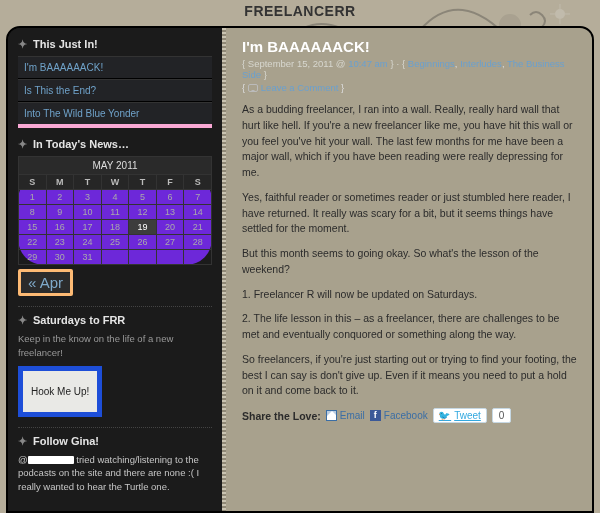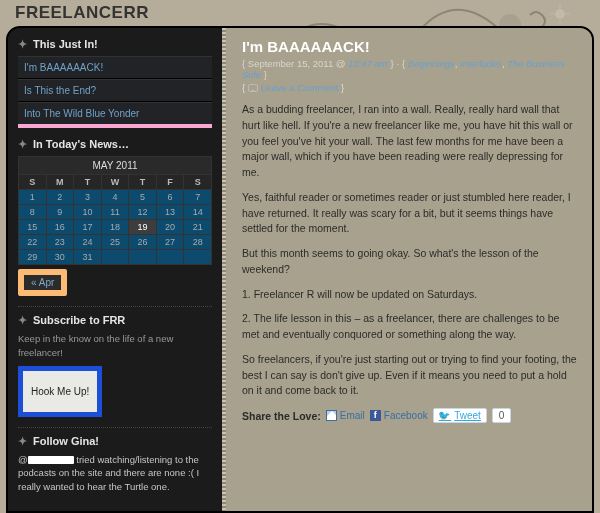--- a/index.html
+++ b/index.html
@@ -17,21 +17,21 @@
     top: 0; right: 0;
     width: 340px; height: 90px;
     pointer-events: none;
     opacity: 0.6;
   }
   .header {
     height: 30px;
     padding: 3px 15px 0 15px;
     color: #333;
   }
-  .header h1 { font-size: 17px; font-weight: bold; letter-spacing: 0.5px; }
+  .header h1 { font-size: 14px; font-weight: bold; letter-spacing: 0.5px; text-align: center; }
   .frame {
     position: absolute;
     top: 26px; left: 6px; right: 6px; bottom: 0;
     border: 2px solid #000;
     border-radius: 14px 14px 0 0;
     background: #1b1b1b;
     overflow: hidden;
     display: flex;
   }
   .sidebar {
@@ -68,21 +68,22 @@
     text-decoration: none;
     font-size: 10px;
     background: #222326;
   }
   .recent-list a:last-child { border-bottom: 4px solid #f9a8d4; }
   table.cal {
     width: 100%;
     border-collapse: collapse;
     font-size: 9px;
     color: #aaa;
-    background: #0c4a6e;
+    background: #6d28d9;
+    border-radius: 26px;
   }
   table.cal caption {
     background: #2a2a2a;
     color: #ddd;
     font-size: 10px;
     padding: 3px 0;
     border: 1px solid #333;
     border-bottom: none;
   }
   table.cal th, table.cal td {
@@ -91,24 +92,24 @@
     padding: 2px 0;
     width: 14.28%;
   }
   table.cal th { background: #262626; color: #bbb; }
   table.cal td.empty { color: #555; }
   table.cal td.today { background: #3d3d3d; color: #fff; }
   .prev-link {
     display: inline-block;
     margin-top: 4px;
     background: #2b2b2b;
-    border: 6px solid #fdba74;
+    border: 3px solid #fdba74;
     padding: 2px 7px;
     color: #7fa9c9;
-    font-size: 10px;
+    font-size: 15px;
     text-decoration: none;
     border-radius: 2px;
   }
   .widget p.small { color: #999; font-size: 9.5px; line-height: 1.45; margin-bottom: 6px; }
   .hook-btn {
     background: #e9e9e6;
     color: #222;
     border: 5px solid #1d4ed8;
     padding: 15px 8px;
     font-size: 10px;
@@ -137,21 +138,21 @@
   }
   .main::before {
     content: "";
     position: absolute;
     left: -4px; top: 0; bottom: 0;
     width: 4px;
     background: repeating-linear-gradient( to bottom, #c9c3b1 0 2px, #8f8876 2px 4px );
   }
   .post-title { color: #fff; font-size: 15px; font-weight: bold; margin-bottom: 3px; }
   .meta { color: #ddd; font-size: 9.5px; margin-bottom: 2px; }
-  .meta a { color: #6aa0cf; text-decoration: none; font-style: italic; }
+  .meta a { color: #6aa0cf; text-decoration: none; }
   .meta .gray { color: #d7d7cf; }
   .comments-line { font-size: 9.5px; margin-bottom: 9px; color: #ddd;}
   .comments-line a { color: #6aa0cf; text-decoration: none; }
   .chat-icon { display:inline-block; width:10px; height:8px; border:1px solid #bbb; border-radius:2px; position:relative; vertical-align:middle; margin-right:3px; background:#a8a18d;}
   .chat-icon::after { content:""; position:absolute; bottom:-3px; left:2px; border:2px solid transparent; border-top-color:#bbb;}
   .post-body { color: #2b2b2b; font-size: 10.5px; line-height: 1.5; }
   .post-body p { margin-bottom: 9px; }
   .share-row {
     margin-top: 4px;
     font-size: 10.5px;
@@ -273,21 +274,21 @@
           </tbody>
       </table>
       <a href="#" class="prev-link">« Apr</a>
     </div>
 
     <hr class="dotted-sep">
 
     <div class="widget">
       <div class="widget-title">
         <span class="sparkle">✦</span>
-        <span>Subscribe to FRR</span>
+        <span>Saturdays to FRR</span>
       </div>
       <p class="small">Keep in the know on the life of a new freelancer!</p>
       <button class="hook-btn">Hook Me Up!</button>
     </div>
 
     <hr class="dotted-sep">
 
     <div class="widget">
       <div class="widget-title">
         <span class="sparkle">✦</span>

